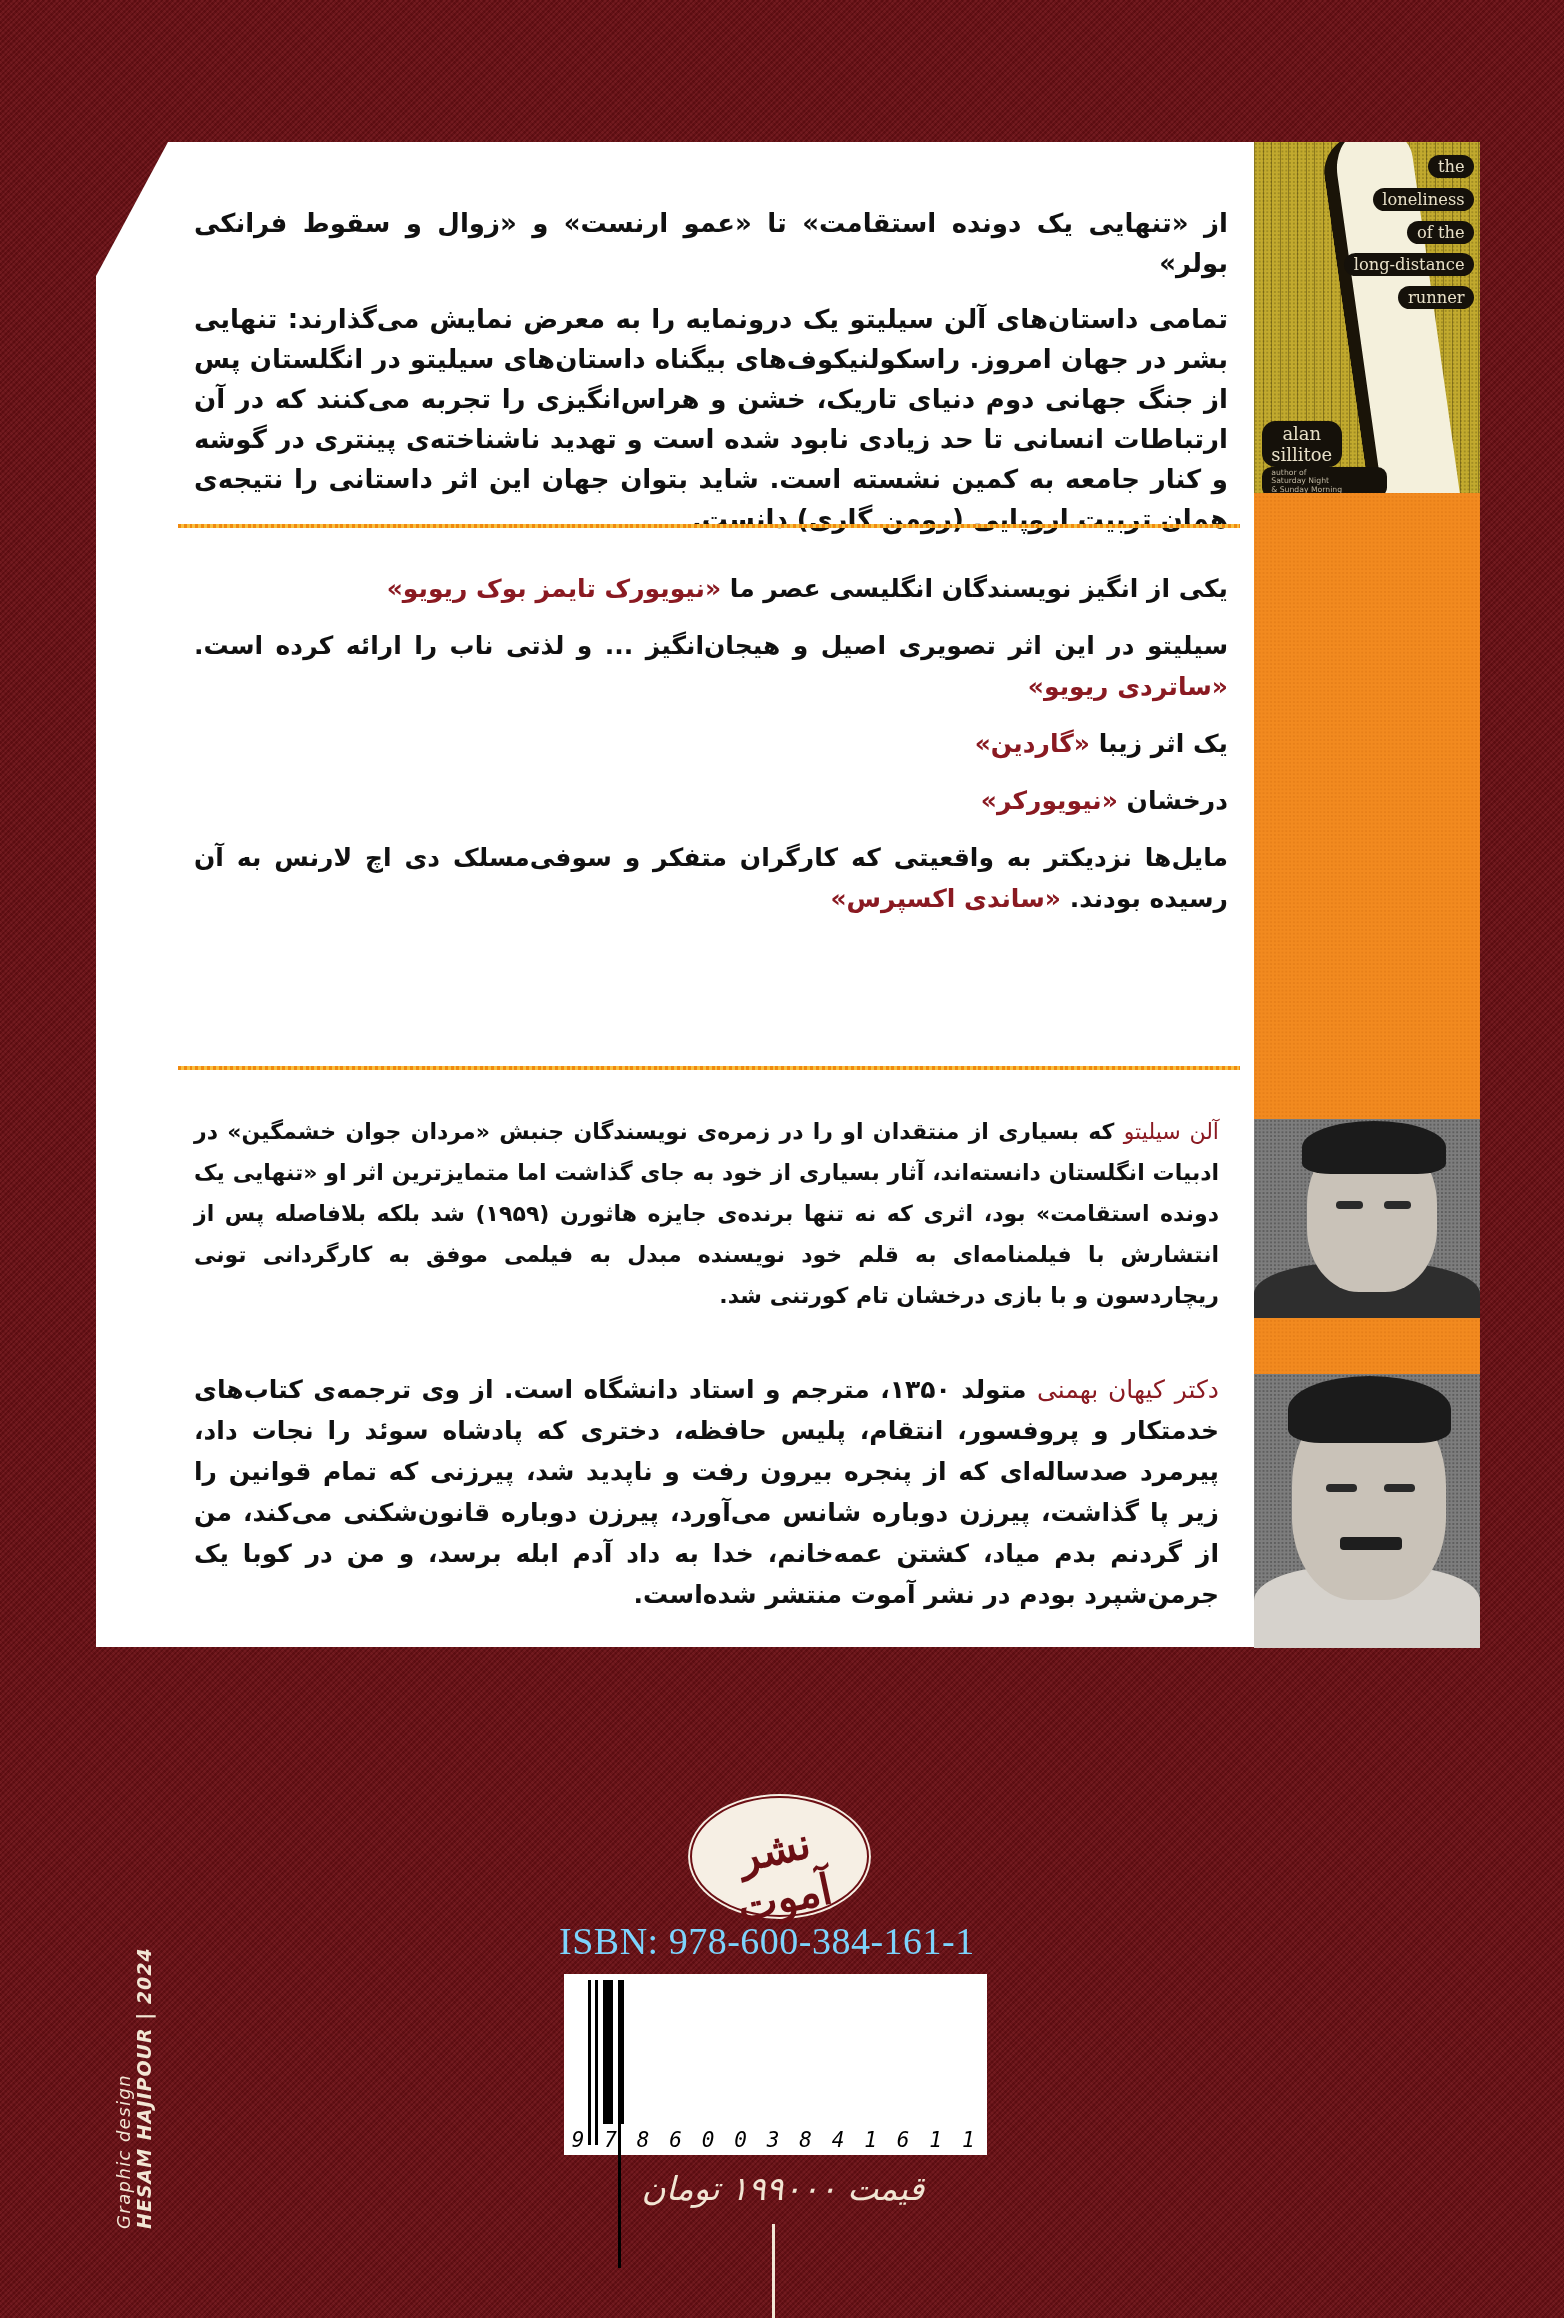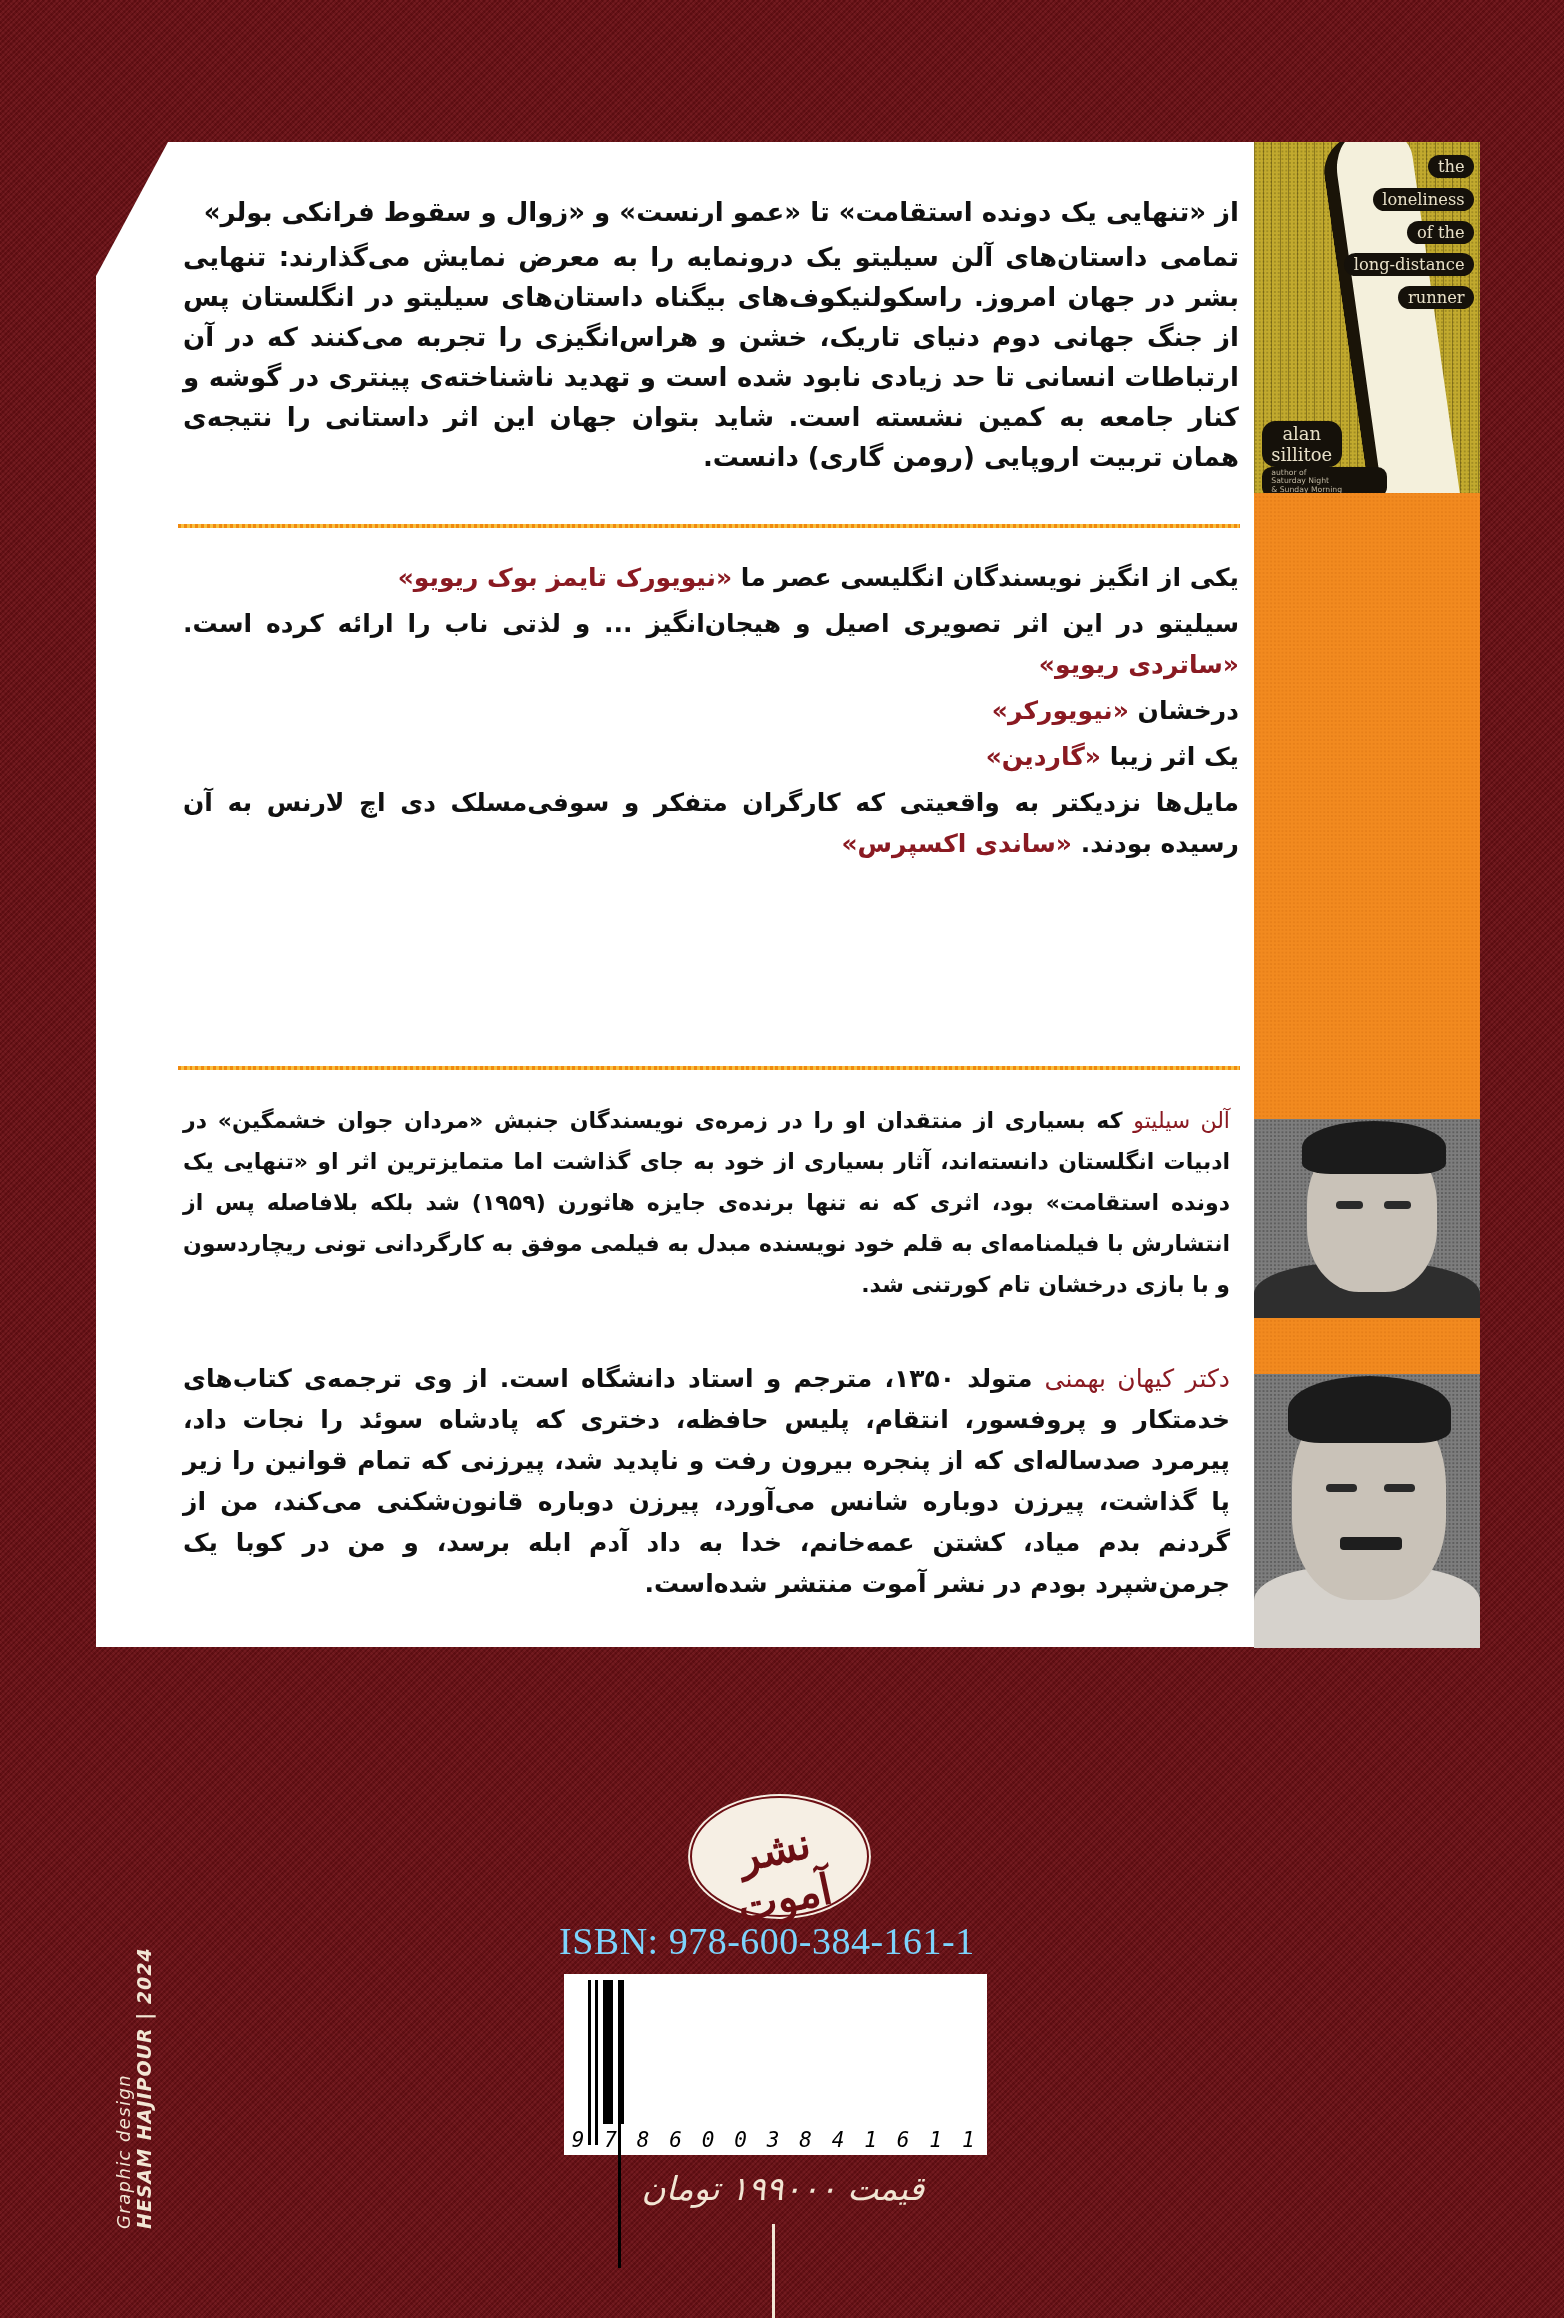--- a/index.html
+++ b/index.html
@@ -64,21 +64,21 @@
     }
     .photo .shoulders {
       position:absolute; border-radius:40% 40% 0 0;
     }
     .photo .feature { position:absolute; background:#2a2a2a; border-radius:3.8px; }
     .text-block {
       position:absolute; direction:rtl; text-align:justify;
       text-align-last:right; color:#111;
       font-family:"DejaVu Sans", sans-serif; font-weight:bold;
     }
-    .text-block p { margin:5px; }
+    .text-block p { margin:16px; }
     .intro { left:178px; top:187px; width:1066px; font-size:26px; line-height:40px; }
     .reviews { left:178px; top:552px; width:1066px; font-size:25px; line-height:41px; }
     .bio-author { left:178px; top:1095px; width:1057px; font-size:22px; line-height:41px; }
     .bio-translator { left:178px; top:1353px; width:1057px; font-size:25px; line-height:41px; }
     .red { color:#8a1a22; }
     .divider {
       position:absolute; height:3.8px; background:#f4a21e;
       background-image: repeating-linear-gradient(90deg, #f08a10 0 2.9px, #f8c040 2.9px 5.8px);
     }
     .logo {
@@ -172,22 +172,22 @@
   <p><span>از</span> <span>«تنهایی یک دونده استقامت» تا «عمو ارنست» و «زوال و سقوط فرانکی بولر»</span></p>
   <p>تمامی داستان‌های آلن سیلیتو یک درونمایه را به معرض نمایش می‌گذارند: تنهایی بشر در جهان امروز. راسکولنیکوف‌های بیگناه داستان‌های سیلیتو در انگلستان پس از جنگ جهانی دوم دنیای تاریک، خشن و هراس‌انگیزی را تجربه می‌کنند که در آن ارتباطات انسانی تا حد زیادی نابود شده است و تهدید ناشناخته‌ی پینتری در گوشه و کنار جامعه به کمین نشسته است. شاید بتوان جهان این اثر داستانی را نتیجه‌ی همان تربیت اروپایی (رومن گاری) دانست.</p>
 </div>
 
 <div class="divider" style="left:178px; top:524px; width:1062px;"></div>
 
 
 <div class="text-block reviews">
   <p><span>یکی از انگیز نویسندگان انگلیسی عصر ما</span> <span class="red">«نیویورک تایمز بوک ریویو»</span></p>
   <p><span>سیلیتو در این اثر تصویری اصیل و هیجان‌انگیز ... و لذتی ناب را ارائه کرده است.</span> <span class="red">«ساتردی ریویو»</span></p>
+  <p><span>یک اثر زیبا</span> <span class="red">«گاردین»</span></p>
   <p><span>درخشان</span> <span class="red">«نیویورکر»</span></p>
-  <p><span>یک اثر زیبا</span> <span class="red">«گاردین»</span></p>
   <p><span>مایل‌ها نزدیکتر به واقعیتی که کارگران متفکر و سوفی‌مسلک دی اچ لارنس به آن رسیده بودند.</span> <span class="red">«ساندی اکسپرس»</span></p>
 </div>
 
 <div class="divider" style="left:178px; top:1066px; width:1062px;"></div>
 
 
 <div class="text-block bio-author">
   <p><span class="red" style="font-weight:normal;">آلن سیلیتو</span> <span>که بسیاری از منتقدان او را در زمره‌ی نویسندگان جنبش «مردان جوان خشمگین» در ادبیات انگلستان دانسته‌اند، آثار بسیاری از خود به جای گذاشت اما متمایزترین اثر او «تنهایی یک دونده استقامت» بود، اثری که نه تنها برنده‌ی جایزه هاثورن (۱۹۵۹) شد بلکه بلافاصله پس از انتشارش با فیلمنامه‌ای به قلم خود نویسنده مبدل به فیلمی موفق به کارگردانی تونی ریچاردسون و با بازی درخشان تام کورتنی شد.</span></p>
 </div>
 

